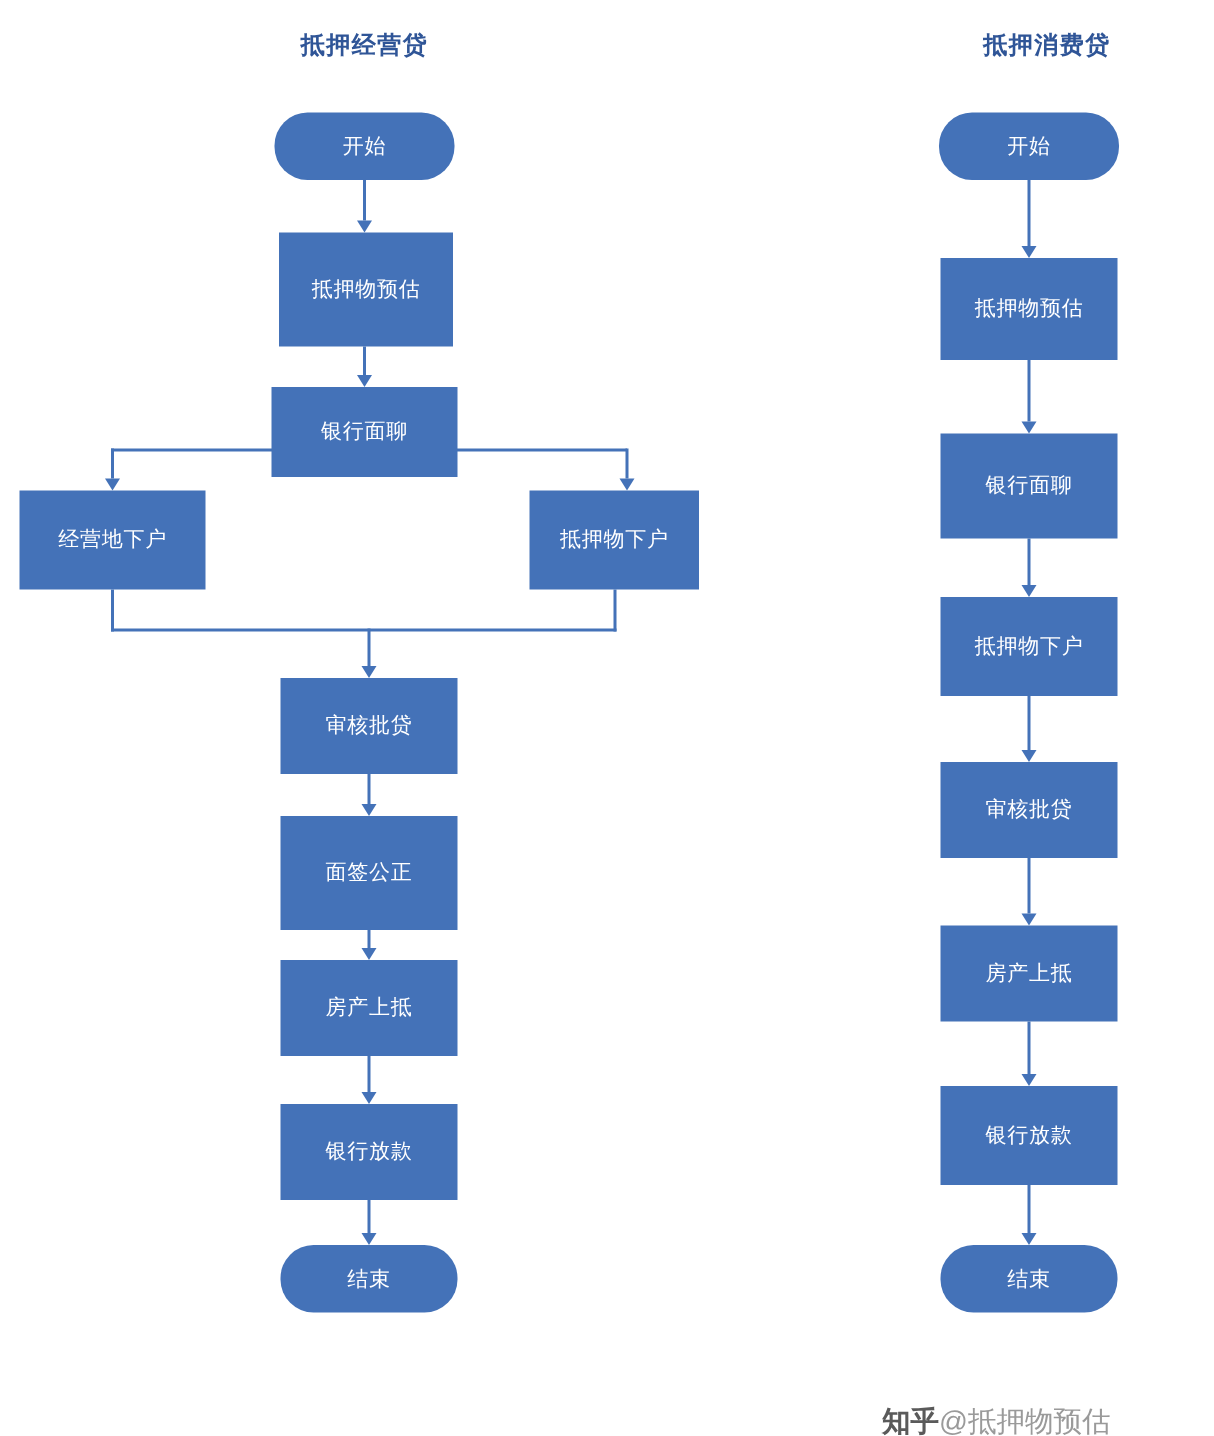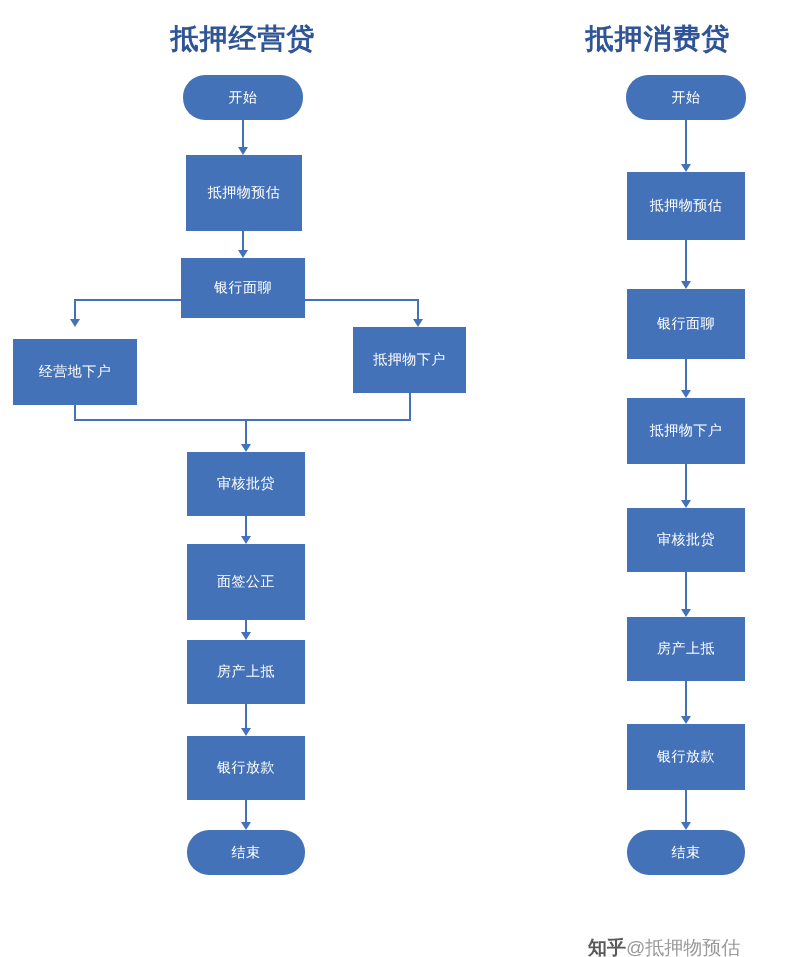--- a/index.html
+++ b/index.html
@@ -16,21 +16,21 @@
   }
   .canvas {
     position: absolute;
     left: 0; top: 0;
     width: 809px;
     height: 957px;
   }
   .title {
     position: absolute;
     color: #2f5597;
-    font-size: 28px;
+    font-size: 16px;
     font-weight: bold;
     text-align: center;
     white-space: nowrap;
     letter-spacing: 1px;
   }
   .node {
     position: absolute;
     background: #4472b8;
     color: #ffffff;
     display: flex;
@@ -70,29 +70,29 @@
     text-align: center;
   }
 </style>
 </head>
 <body>
 
 <div class="canvas">
 
   <div class="title" style="left:153px; top:20px; width:180px;">抵押经营贷</div>
 
-  <div class="title" style="left:568px; top:20px; width:180px;">抵押消费贷</div>
+  <div class="title" style="left:608px; top:20px; width:180px;">抵押消费贷</div>
 
   <div class="node rounded" style="left:183px; top:75px; width:120px; height:45px;">开始</div>
 
   <div class="node" style="left:186px; top:155px; width:116px; height:76px;">抵押物预估</div>
 
   <div class="node" style="left:181px; top:258px; width:124px; height:60px;">银行面聊</div>
 
-  <div class="node" style="left:13px; top:327px; width:124px; height:66px;margin-top:12px;">经营地下户</div>
+  <div class="node" style="left:13px; top:327px; width:124px; height:66px;">经营地下户</div>
 
   <div class="node" style="left:353px; top:327px; width:113px; height:66px;">抵押物下户</div>
 
   <div class="node" style="left:187px; top:452px; width:118px; height:64px;">审核批贷</div>
 
   <div class="node" style="left:187px; top:544px; width:118px; height:76px;">面签公正</div>
 
   <div class="node" style="left:187px; top:640px; width:118px; height:64px;">房产上抵</div>
 
   <div class="node" style="left:187px; top:736px; width:118px; height:64px;">银行放款</div>

